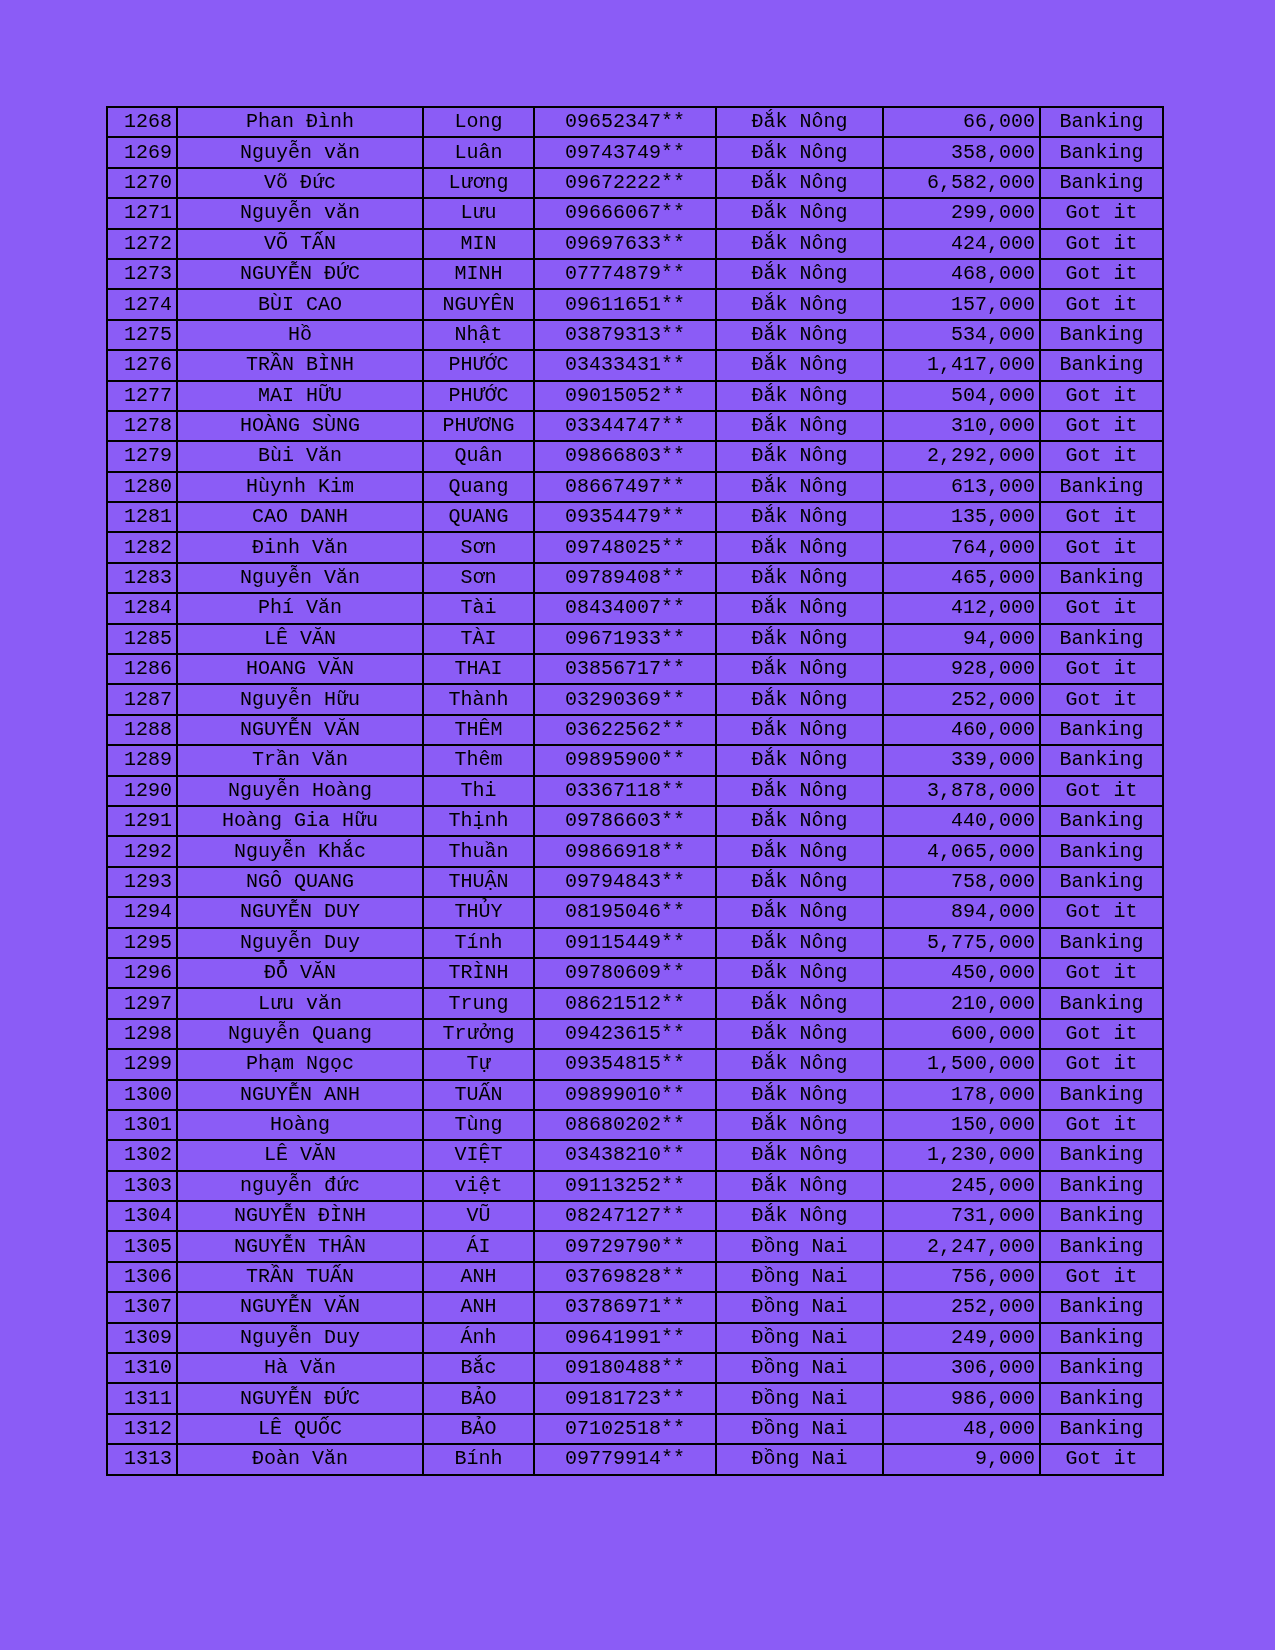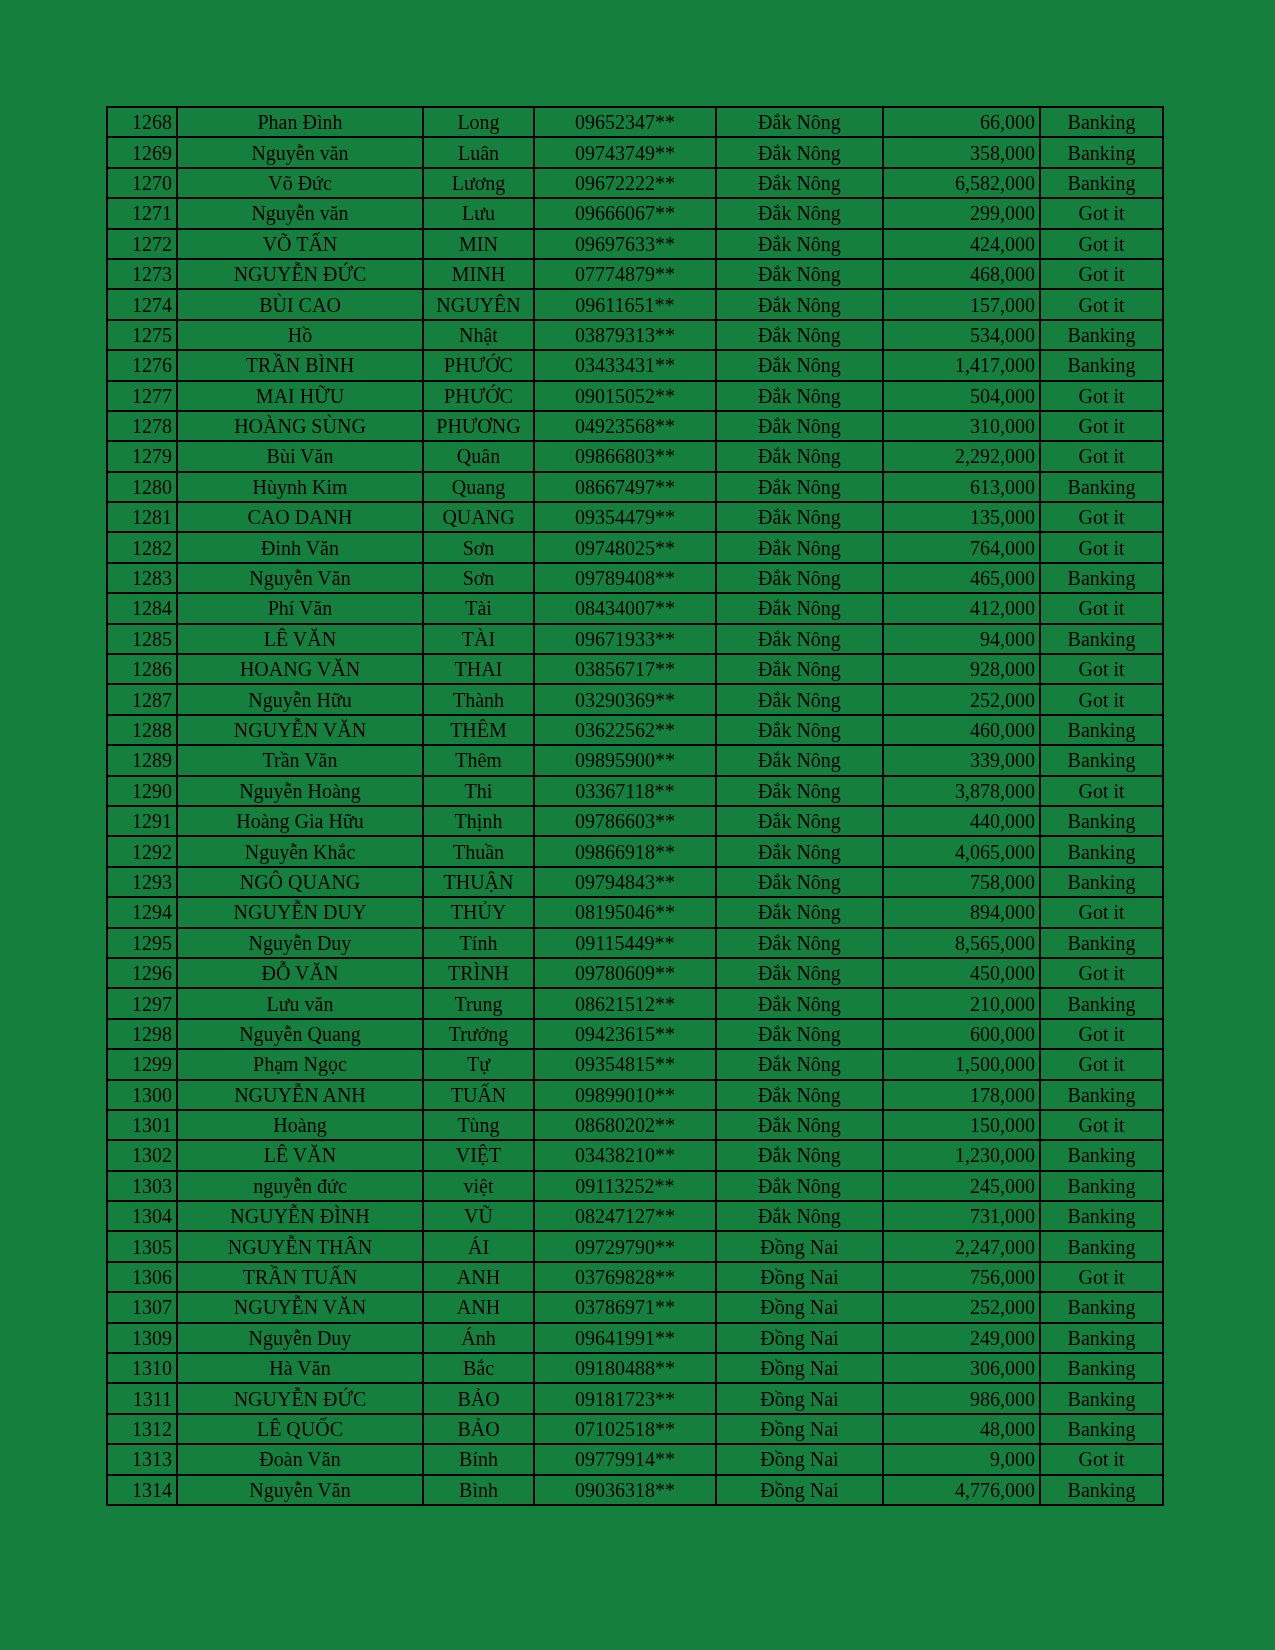--- a/index.html
+++ b/index.html
@@ -4,22 +4,22 @@
 <style>
   html, body {
     margin: 0;
     padding: 0;
     background: #ffffff;
   }
   .page {
     position: relative;
     width: 1275px;
     height: 1650px;
-    background: #15803d;
-    font-family: Liberation Serif, serif;
+    background: #8b5cf6;
+    font-family: Liberation Mono, monospace;
     color: #000000;
   }
   table.data-grid {
     position: absolute;
     left: 106px;
     top: 106px;
     width: 1056px;
     border-collapse: collapse;
     table-layout: fixed;
     font-size: 20px;
@@ -139,21 +139,21 @@
           <td class="a-center">PHƯỚC</td>
           <td class="a-center">09015052**</td>
           <td class="a-center">Đắk Nông</td>
           <td class="a-right">504,000</td>
           <td class="a-left">Got it</td>
         </tr>
         <tr>
           <td class="a-right">1278</td>
           <td class="a-center">HOÀNG SÙNG</td>
           <td class="a-center">PHƯƠNG</td>
-          <td class="a-center">04923568**</td>
+          <td class="a-center">03344747**</td>
           <td class="a-center">Đắk Nông</td>
           <td class="a-right">310,000</td>
           <td class="a-left">Got it</td>
         </tr>
         <tr>
           <td class="a-right">1279</td>
           <td class="a-center">Bùi Văn</td>
           <td class="a-center">Quân</td>
           <td class="a-center">09866803**</td>
           <td class="a-center">Đắk Nông</td>
@@ -294,21 +294,21 @@
           <td class="a-center">Đắk Nông</td>
           <td class="a-right">894,000</td>
           <td class="a-left">Got it</td>
         </tr>
         <tr>
           <td class="a-right">1295</td>
           <td class="a-center">Nguyễn Duy</td>
           <td class="a-center">Tính</td>
           <td class="a-center">09115449**</td>
           <td class="a-center">Đắk Nông</td>
-          <td class="a-right">8,565,000</td>
+          <td class="a-right">5,775,000</td>
           <td class="a-left">Banking</td>
         </tr>
         <tr>
           <td class="a-right">1296</td>
           <td class="a-center">ĐỖ VĂN</td>
           <td class="a-center">TRÌNH</td>
           <td class="a-center">09780609**</td>
           <td class="a-center">Đắk Nông</td>
           <td class="a-right">450,000</td>
           <td class="a-left">Got it</td>
@@ -449,25 +449,16 @@
           <td class="a-left">Banking</td>
         </tr>
         <tr>
           <td class="a-right">1313</td>
           <td class="a-center">Đoàn Văn</td>
           <td class="a-center">Bính</td>
           <td class="a-center">09779914**</td>
           <td class="a-center">Đồng Nai</td>
           <td class="a-right">9,000</td>
           <td class="a-left">Got it</td>
-        </tr>
-        <tr>
-          <td class="a-right">1314</td>
-          <td class="a-center">Nguyễn Văn</td>
-          <td class="a-center">Bình</td>
-          <td class="a-center">09036318**</td>
-          <td class="a-center">Đồng Nai</td>
-          <td class="a-right">4,776,000</td>
-          <td class="a-left">Banking</td>
         </tr>
       </tbody>
   </table>
 </div>
 
 </body></html>

